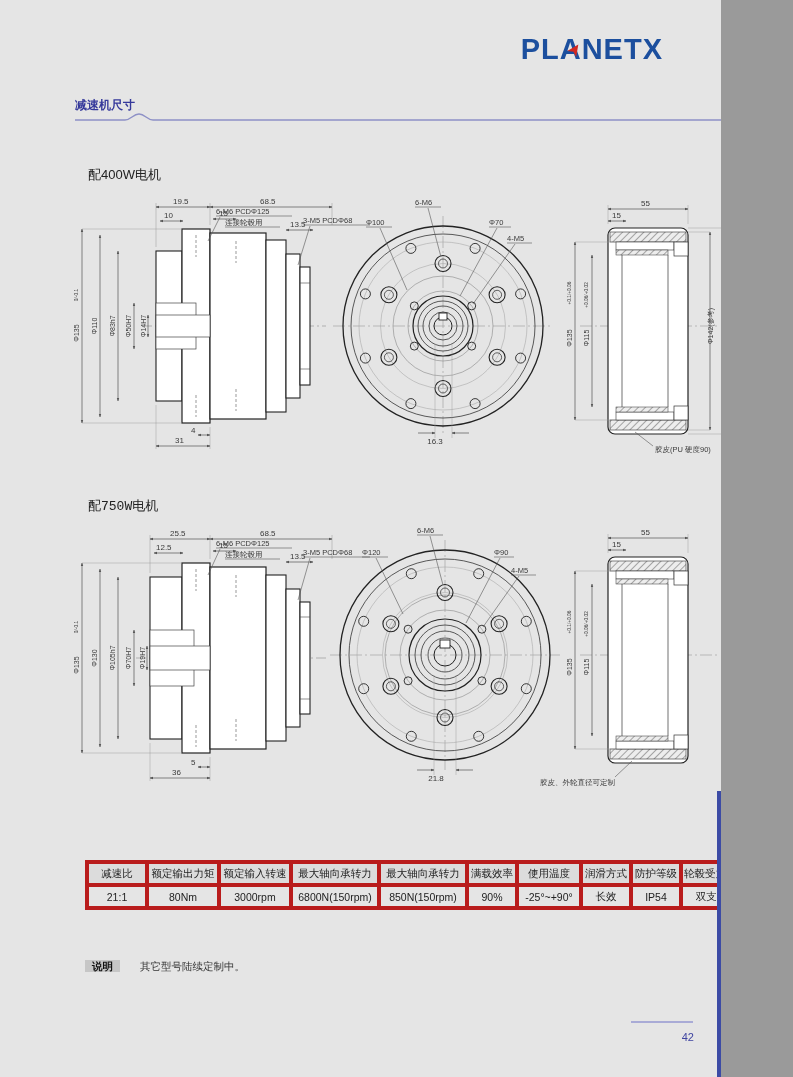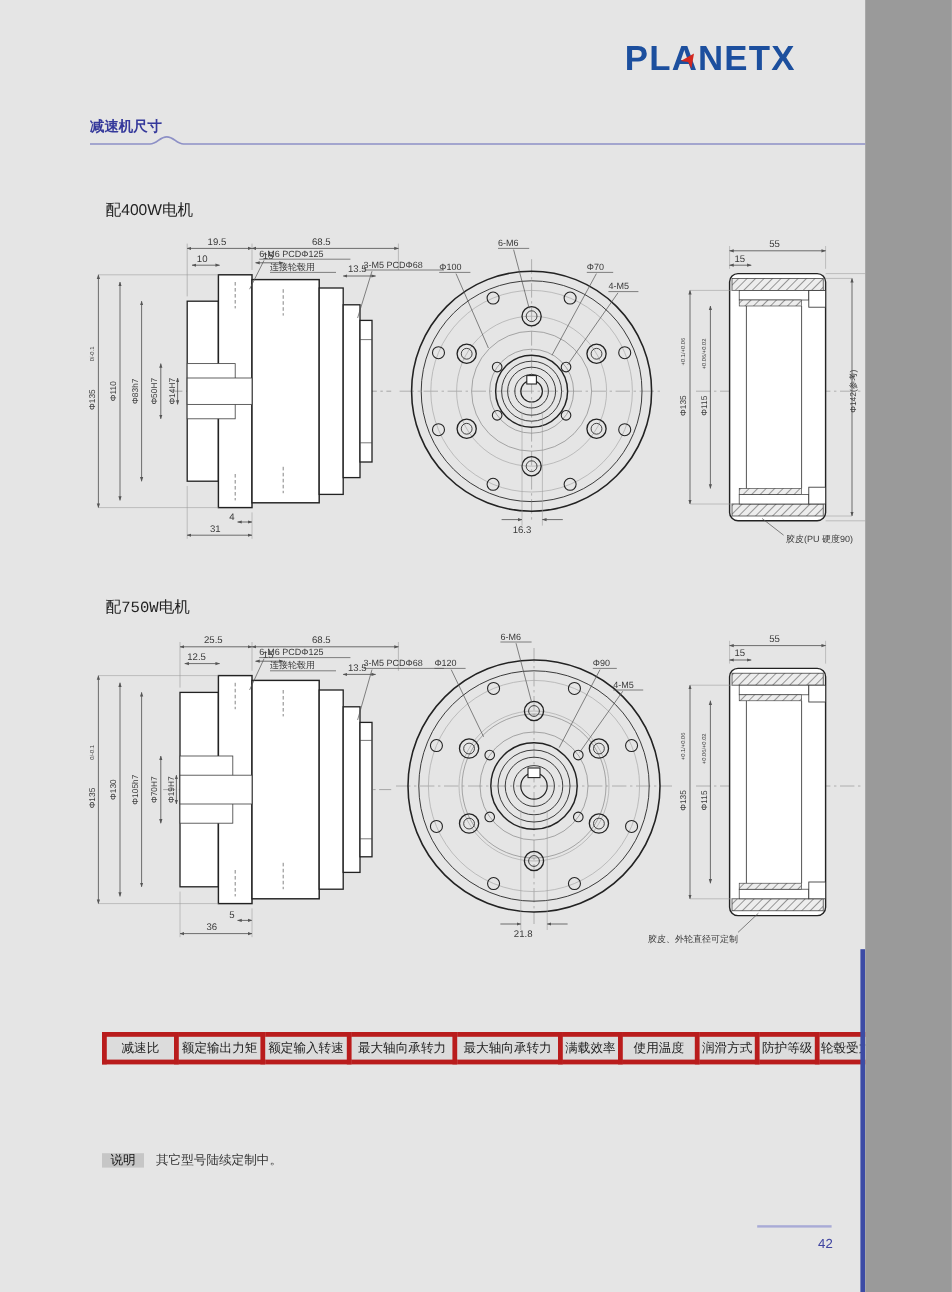--- a/index.html
+++ b/index.html
@@ -27,21 +27,21 @@
   
   .spec-table{position:absolute;left:85px;top:860px;width:655px;border-collapse:collapse;
         font-size:10.5px;color:#222;table-layout:fixed;}
   .spec-table td,.spec-table th{border:4px solid #b91c1c;text-align:center;
         padding:2px 1px;height:15px;font-weight:normal;overflow:hidden;white-space:nowrap;}
   .spec-table thead th{background:#dcdcdc;}
   .custom-label-cell{background:#e2e2e2;}
   .custom-values-cell{background:#f6f6f6;word-spacing:8px;}
   
   .remark{position:absolute;left:85px;top:960px;font-size:10.5px;color:#333;}
-  .remark-badge{background:#c6c6c6;color:#111;padding:0 7px;margin-right:10px;}
+  .remark-badge{background:#c6c6c6;color:#111;padding:0 7px;margin-right:20px;font-weight:bold;}
   
   .footer-line{position:absolute;right:28px;top:1021px;width:62px;height:2px;background:#a9abd6;}
   .footer-page{position:absolute;right:27px;top:1031px;font-size:11px;color:#3f44a0;}
   .edge-bar{position:absolute;right:0;top:791px;width:4px;height:286px;background:#3c4ba5;}
 </style>
 </head>
 <body>
 
 <div class="page">
 
@@ -418,20 +418,32 @@
         <th>最大轴向承转力</th>
         <th>最大轴向承转力</th>
         <th>满载效率</th>
         <th>使用温度</th>
         <th>润滑方式</th>
         <th>防护等级</th>
         <th>轮毂受力方式</th>
       </tr>
     </thead>
     <tbody>
+      <tr>
+        <td>21:1</td>
+        <td>80Nm</td>
+        <td>3000rpm</td>
+        <td>6800N(150rpm)</td>
+        <td>850N(150rpm)</td>
+        <td>90%</td>
+        <td>-25°~+90°</td>
+        <td>长效</td>
+        <td>IP54</td>
+        <td>双支撑</td>
+      </tr>
     </tbody>
   </table>
 
   <div class="remark">
     <span class="remark-badge">说明</span><span>其它型号陆续定制中。</span>
   </div>
 
   <div class="footer-line"></div>
   <div class="footer-page">42</div>
   <div class="edge-bar"></div>

